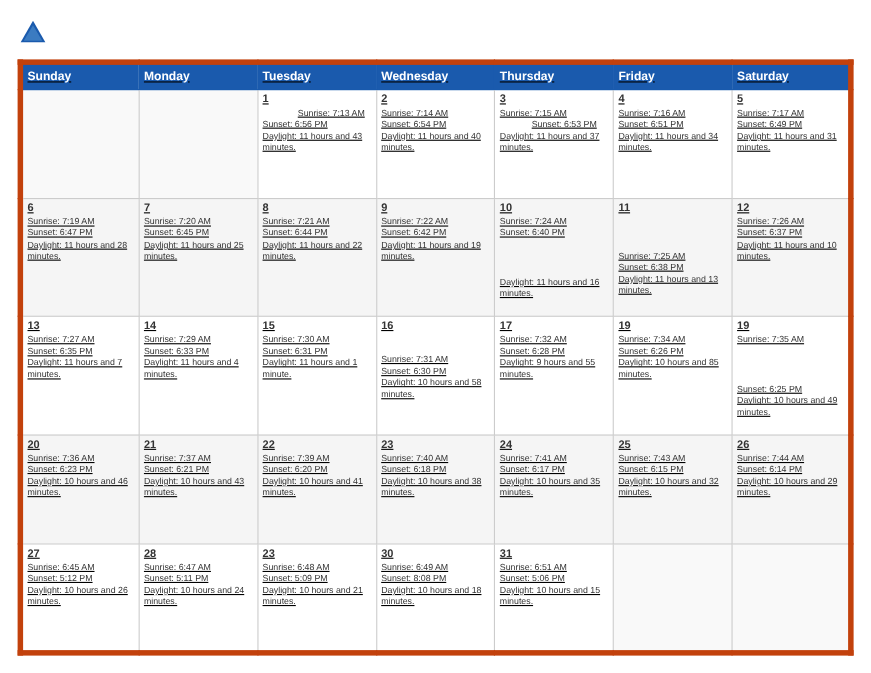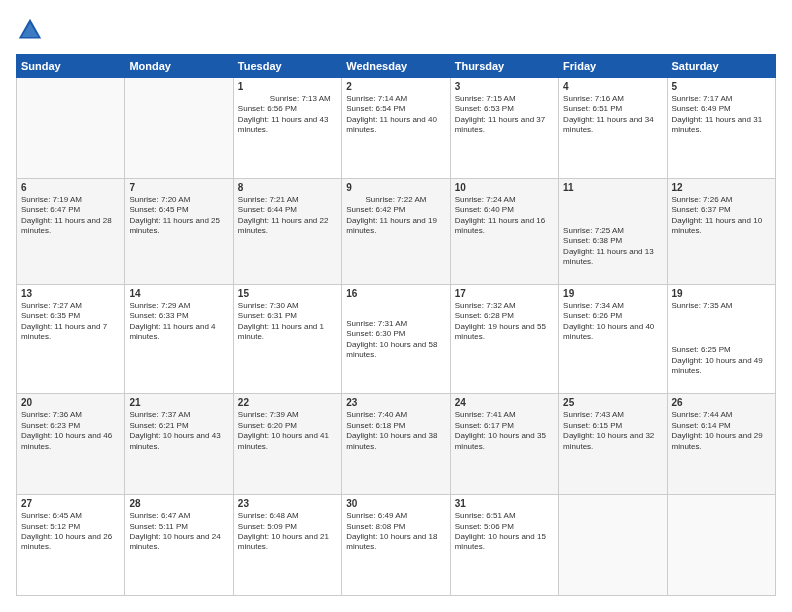--- a/index.html
+++ b/index.html
@@ -47,24 +47,25 @@
       font-weight: bold;
       color: #333;
       line-height: 1.1;
     }
     .location {
       font-size: 16px;
       color: #555;
     }
     .calendar {
       flex: 1;
-      border: 1px solid #c2410c;
+      border: 5px solid #c2410c;
       border-collapse: collapse;
       width: 100%;
       table-layout: fixed;
+      text-decoration: underline;
     }
     .calendar th {
       background: #1a5aad;
       color: #fff;
       font-size: 11px;
       font-weight: bold;
       padding: 5px 4px;
       text-align: left;
       border: 1px solid #1a5aad;
     }
@@ -140,21 +141,21 @@
           </td>
           <td>
             <span class="day-num">2</span>
             <div style="font-size: 8px; line-height: 1.3;">Sunrise: 7:14 AM</div>
             <div style="font-size: 8px; line-height: 1.3;">Sunset: 6:54 PM</div>
             <div style="font-size: 8px; line-height: 1.3;">Daylight: 11 hours and 40 minutes.</div>
           </td>
           <td>
             <span class="day-num">3</span>
             <div style="font-size: 8px; line-height: 1.3;">Sunrise: 7:15 AM</div>
-            <div style="font-size: 8px; line-height: 1.3;">Sunset: 6:53 PM</div>
+            <div style="font-size: 8px; line-height: 1.3; margin-left: 29px;">Sunset: 6:53 PM</div>
             <div style="font-size: 8px; line-height: 1.3;">Daylight: 11 hours and 37 minutes.</div>
           </td>
           <td>
             <span class="day-num">4</span>
             <div style="font-size: 8px; line-height: 1.3;">Sunrise: 7:16 AM</div>
             <div style="font-size: 8px; line-height: 1.3;">Sunset: 6:51 PM</div>
             <div style="font-size: 8px; line-height: 1.3;">Daylight: 11 hours and 34 minutes.</div>
           </td>
           <td>
             <span class="day-num">5</span>
@@ -177,29 +178,29 @@
             <div style="font-size: 8px; line-height: 1.3;">Daylight: 11 hours and 25 minutes.</div>
           </td>
           <td>
             <span class="day-num">8</span>
             <div style="font-size: 8px; line-height: 1.3;">Sunrise: 7:21 AM</div>
             <div style="font-size: 8px; line-height: 1.3;">Sunset: 6:44 PM</div>
             <div style="font-size: 8px; line-height: 1.3;">Daylight: 11 hours and 22 minutes.</div>
           </td>
           <td>
             <span class="day-num">9</span>
-            <div style="font-size: 8px; line-height: 1.3; text-align: center;">Sunrise: 7:22 AM</div>
+            <div style="font-size: 8px; line-height: 1.3;">Sunrise: 7:22 AM</div>
             <div style="font-size: 8px; line-height: 1.3;">Sunset: 6:42 PM</div>
             <div style="font-size: 8px; line-height: 1.3;">Daylight: 11 hours and 19 minutes.</div>
           </td>
           <td>
             <span class="day-num">10</span>
             <div style="font-size: 8px; line-height: 1.3;">Sunrise: 7:24 AM</div>
             <div style="font-size: 8px; line-height: 1.3;">Sunset: 6:40 PM</div>
-            <div style="font-size: 8px; line-height: 1.3;">Daylight: 11 hours and 16 minutes.</div>
+            <div style="font-size: 8px; line-height: 1.3; margin-top: 34px;">Daylight: 11 hours and 16 minutes.</div>
           </td>
           <td>
             <span class="day-num">11</span>
             <div style="font-size: 8px; line-height: 1.3; margin-top: 33px;">Sunrise: 7:25 AM</div>
             <div style="font-size: 8px; line-height: 1.3;">Sunset: 6:38 PM</div>
             <div style="font-size: 8px; line-height: 1.3;">Daylight: 11 hours and 13 minutes.</div>
           </td>
           <td>
             <span class="day-num">12</span>
             <div style="font-size: 8px; line-height: 1.3;">Sunrise: 7:26 AM</div>
@@ -229,27 +230,27 @@
           <td>
             <span class="day-num">16</span>
             <div style="font-size: 8px; line-height: 1.3; margin-top: 20px;">Sunrise: 7:31 AM</div>
             <div style="font-size: 8px; line-height: 1.3;">Sunset: 6:30 PM</div>
             <div style="font-size: 8px; line-height: 1.3;">Daylight: 10 hours and 58 minutes.</div>
           </td>
           <td>
             <span class="day-num">17</span>
             <div style="font-size: 8px; line-height: 1.3;">Sunrise: 7:32 AM</div>
             <div style="font-size: 8px; line-height: 1.3;">Sunset: 6:28 PM</div>
-            <div style="font-size: 8px; line-height: 1.3;">Daylight: 19 hours and 55 minutes.</div>
+            <div style="font-size: 8px; line-height: 1.3;">Daylight: 9 hours and 55 minutes.</div>
           </td>
           <td>
             <span class="day-num">19</span>
             <div style="font-size: 8px; line-height: 1.3;">Sunrise: 7:34 AM</div>
             <div style="font-size: 8px; line-height: 1.3;">Sunset: 6:26 PM</div>
-            <div style="font-size: 8px; line-height: 1.3;">Daylight: 10 hours and 40 minutes.</div>
+            <div style="font-size: 8px; line-height: 1.3;">Daylight: 10 hours and 85 minutes.</div>
           </td>
           <td>
             <span class="day-num">19</span>
             <div style="font-size: 8px; line-height: 1.3;">Sunrise: 7:35 AM</div>
             <div style="font-size: 8px; line-height: 1.3; margin-top: 34px;">Sunset: 6:25 PM</div>
             <div style="font-size: 8px; line-height: 1.3;">Daylight: 10 hours and 49 minutes.</div>
           </td>
         </tr>
         <tr class="row-even">
           <td>

